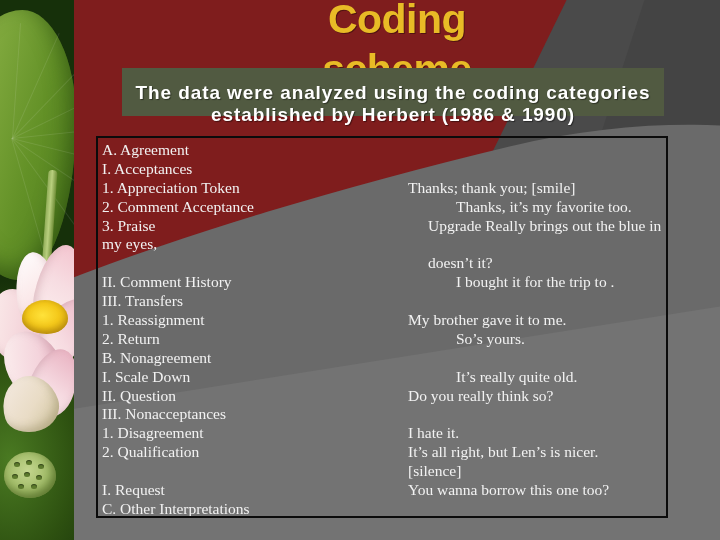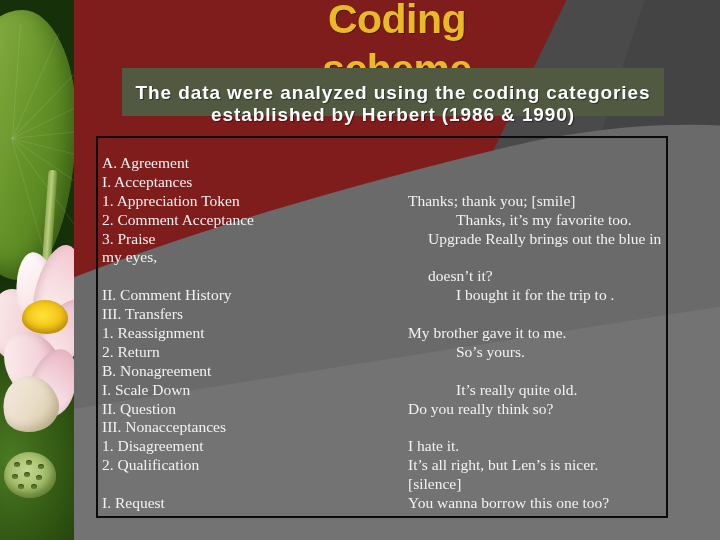--- a/index.html
+++ b/index.html
@@ -191,21 +191,21 @@
     width: 572px;
     height: 382px;
     border: 2px solid #0b0b0b;
     box-sizing: border-box;
     overflow: hidden;
   }
   .rows {
     position: absolute;
     left: 0; top: 0;
     width: 100%;
-    padding-top: 16px;
+    padding-top: 3px;
   }
   .row {
     position: relative;
     height: 18.9px;
     line-height: 18.9px;
     white-space: nowrap;
   }
   .cat, .ex {
     position: absolute;
     top: 0;

